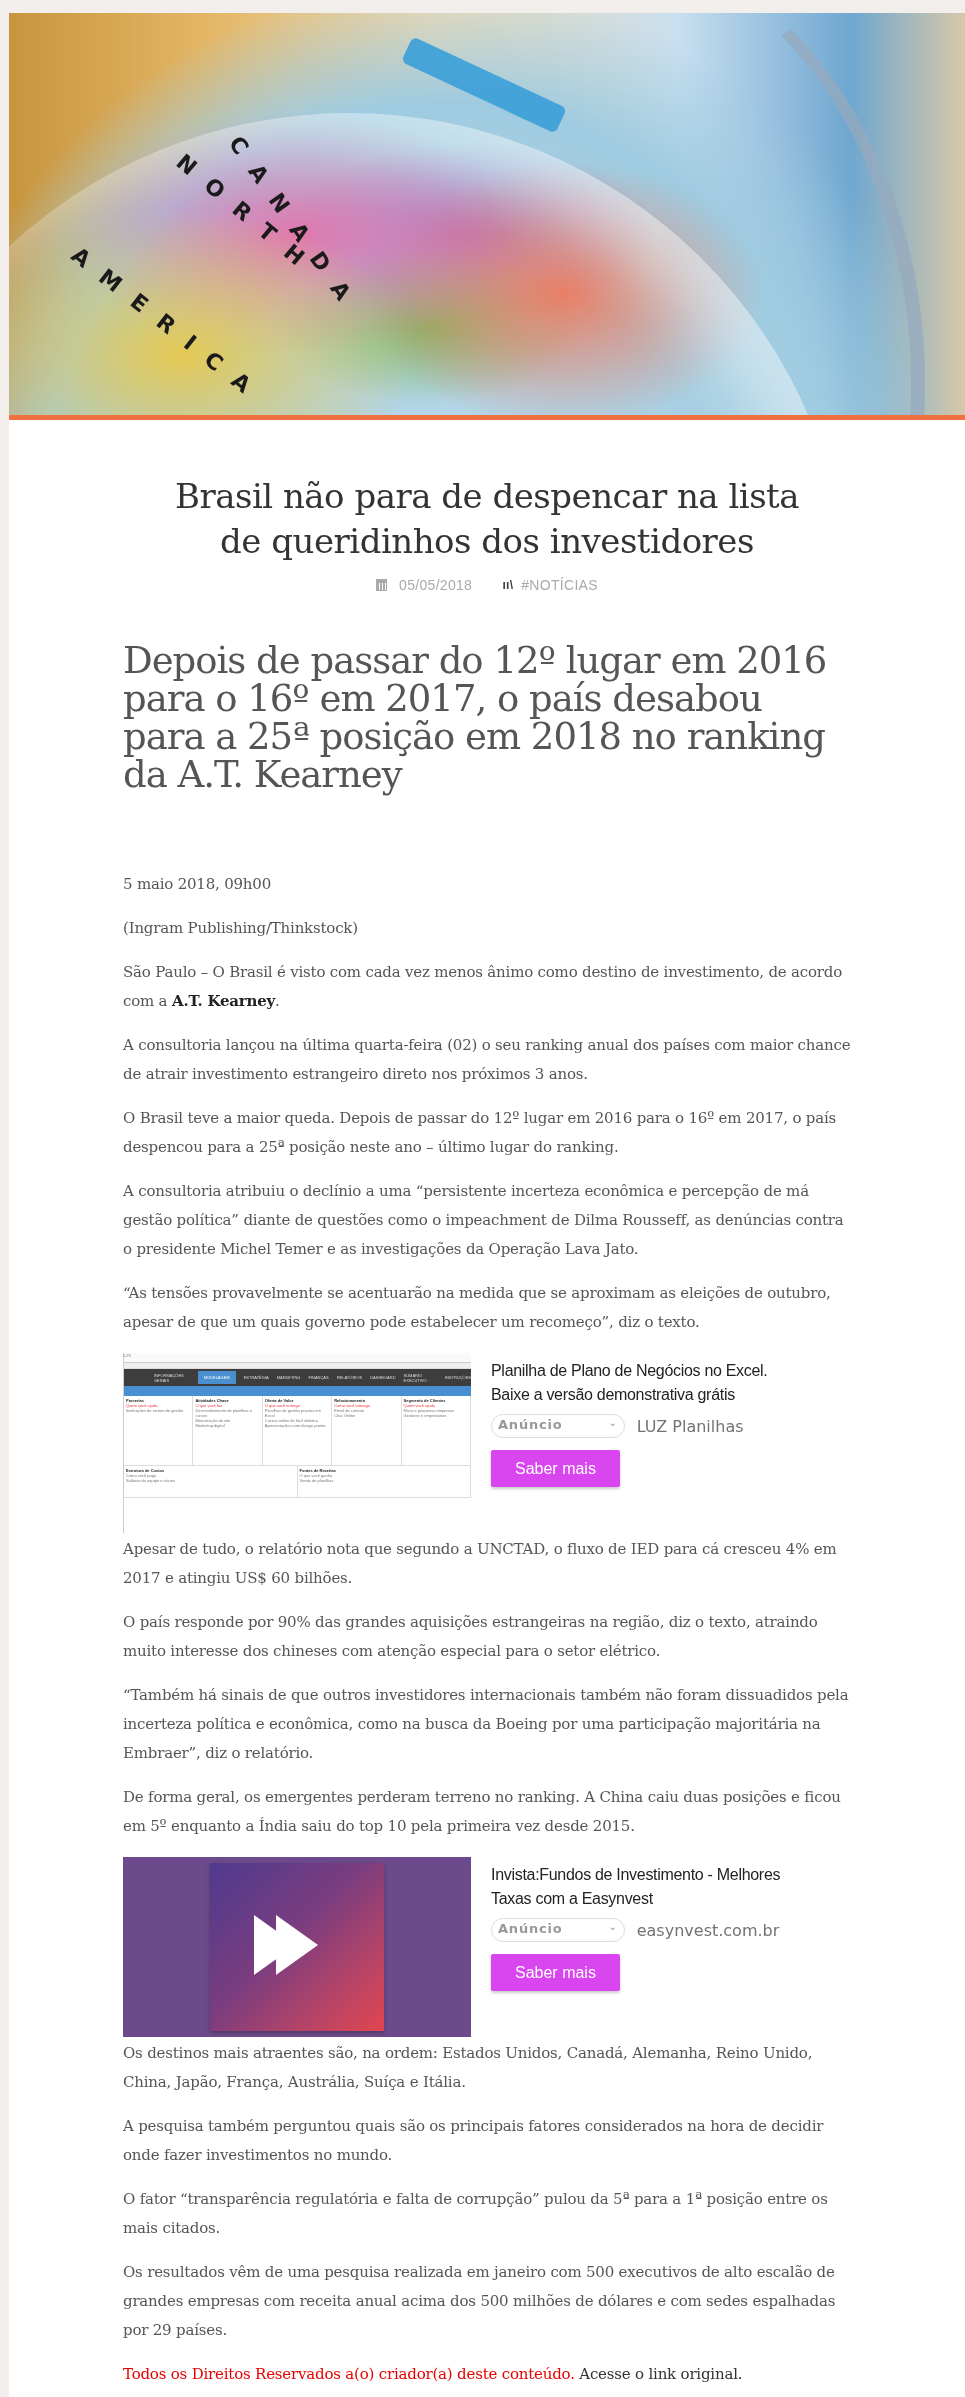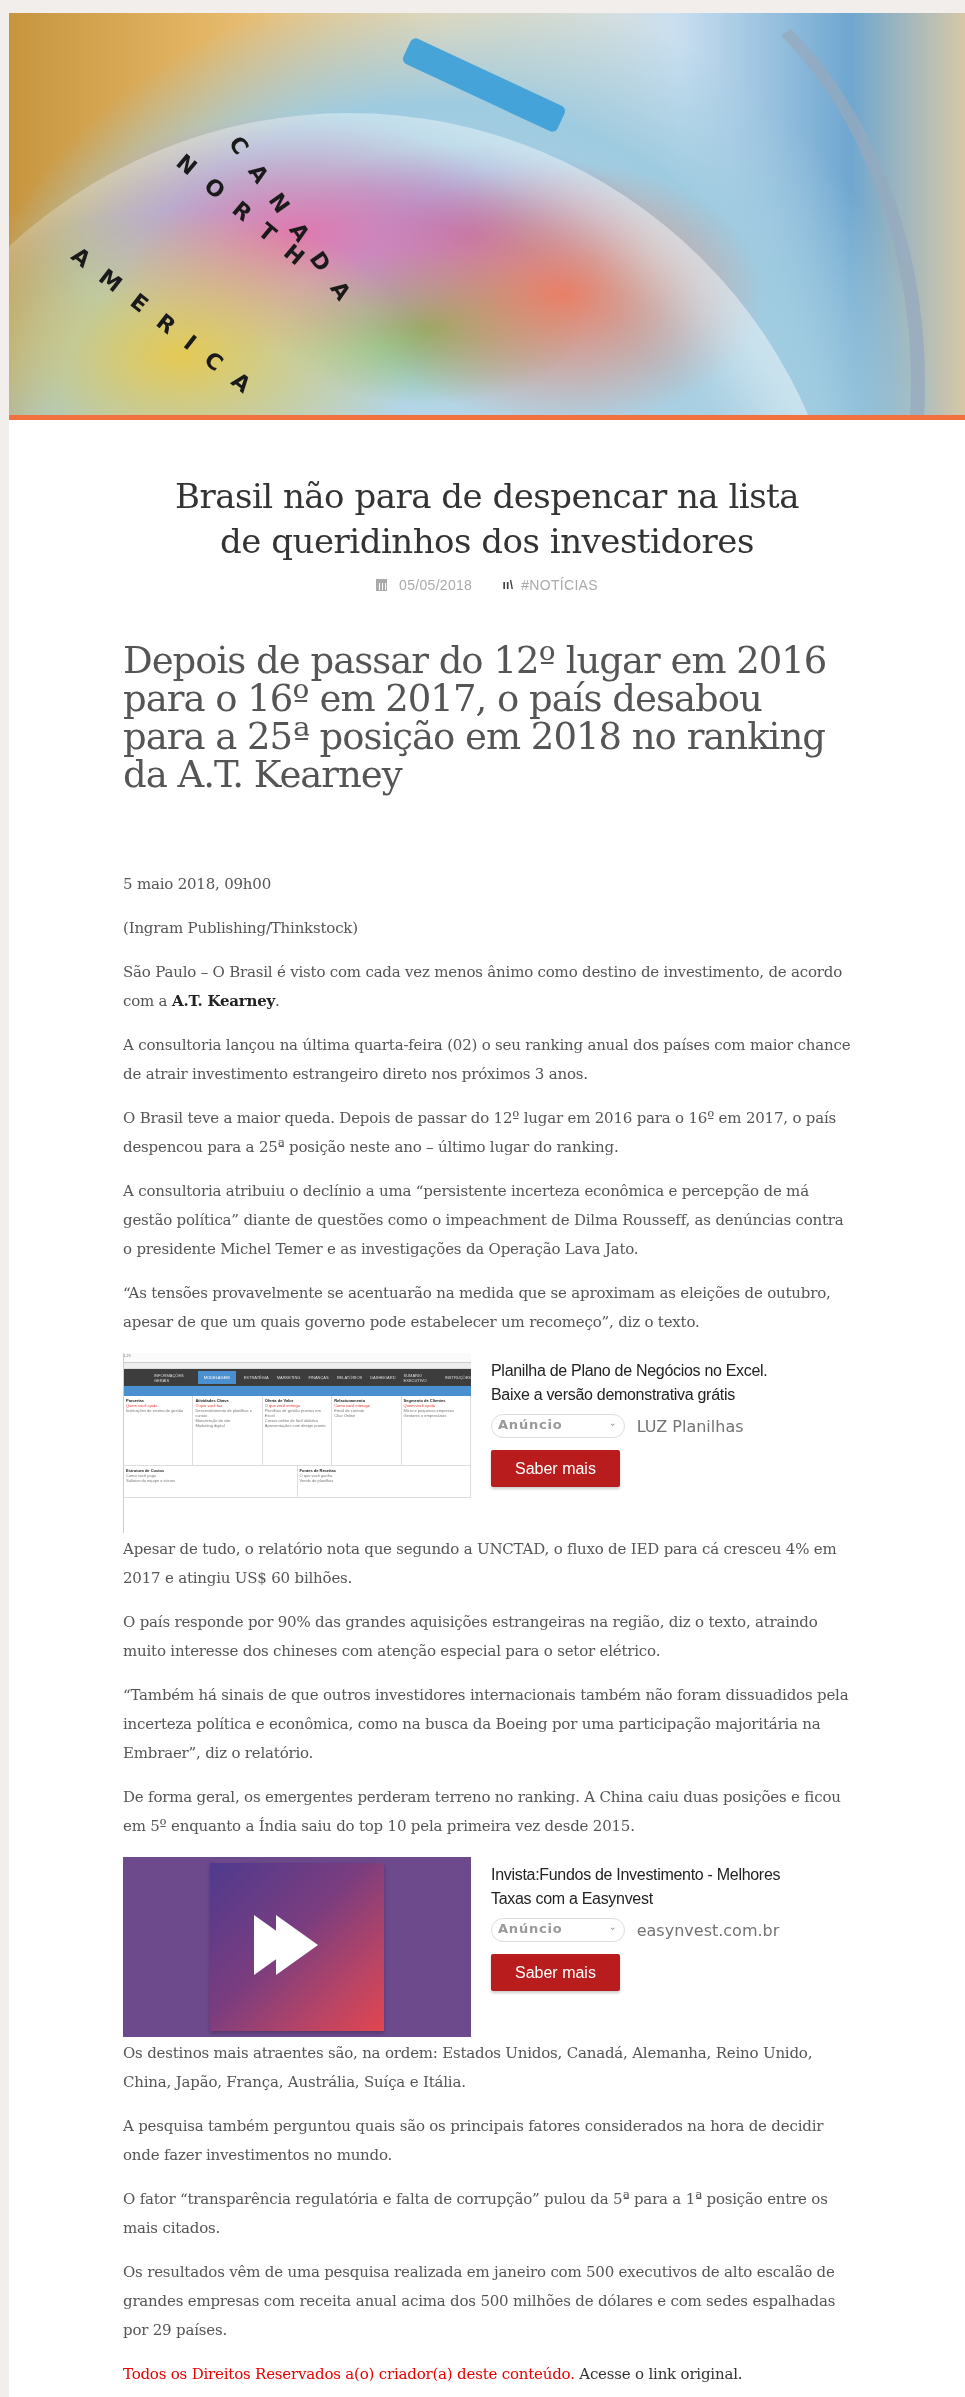--- a/index.html
+++ b/index.html
@@ -226,21 +226,21 @@
   .ad-badge .chevron { font-weight: normal; font-size: 10px; margin-left: 4px; }
   .ad-source {
     font-family: "DejaVu Sans", sans-serif;
     font-size: 16px;
     color: #737373;
     margin-left: 12px;
   }
   .ad-btn {
     display: inline-block;
     margin-top: 12px;
-    background: #b91c1c;
+    background: #d946ef;
     color: #fff;
     font-family: "Liberation Sans", sans-serif;
     font-size: 16px;
     height: 37px;
     line-height: 37px;
     padding: 0 24px;
     border-radius: 2px;
     box-shadow: 0 2px 3px rgba(0,0,0,.2);
     border: none;
   }

